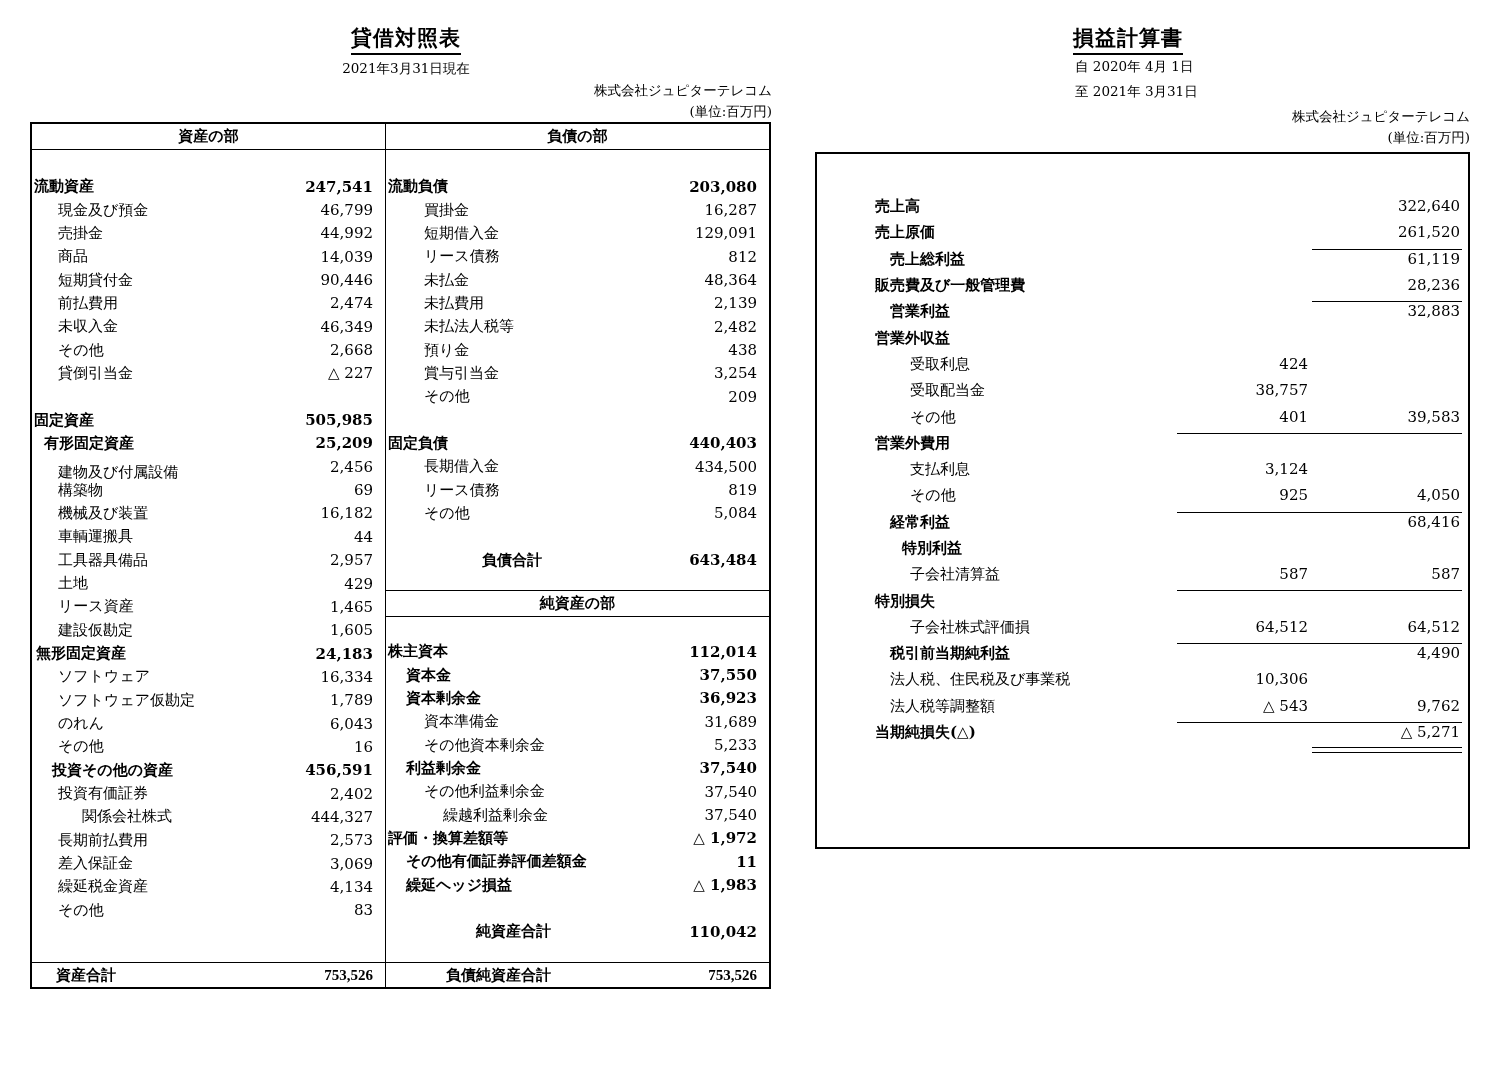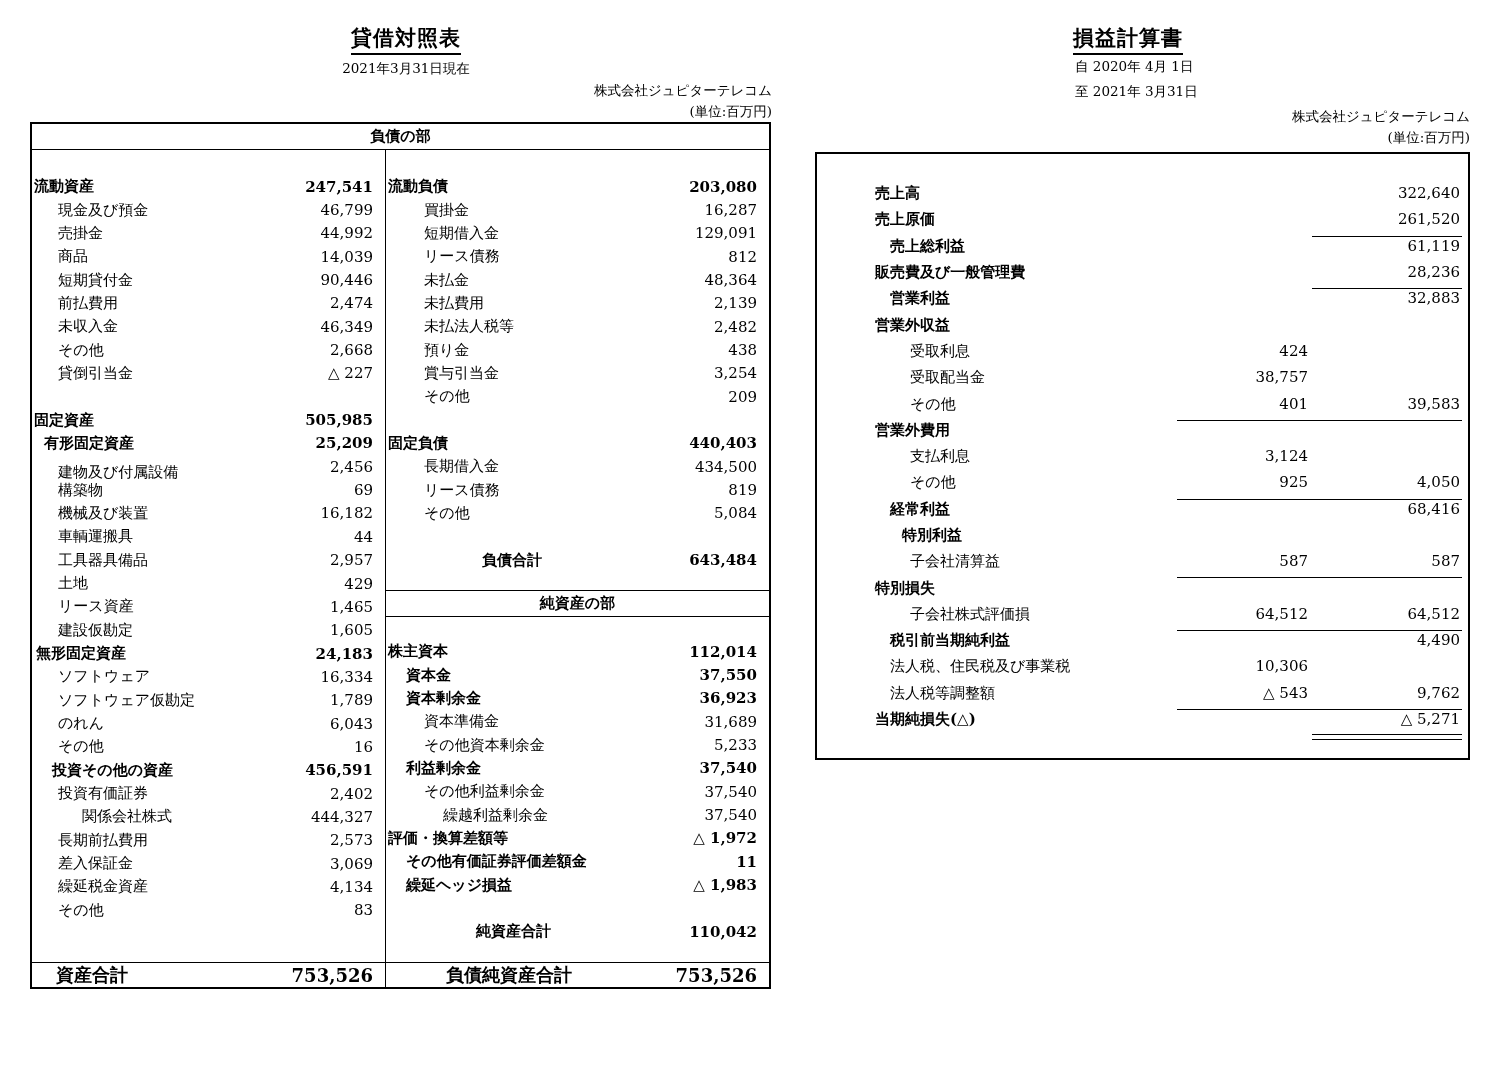--- a/index.html
+++ b/index.html
@@ -24,35 +24,35 @@
   .bs-h-cell{box-sizing:border-box;font-weight:bold;font-size:15px;line-height:24px;text-align:center;}
   #bs-h-assets{width:354px;border-right:1.5px solid #000;}
   #bs-h-liab{flex:1;}
   #bs-body{flex:1;display:flex;min-height:0;}
   #bs-assets-col{width:354px;border-right:1.5px solid #000;box-sizing:border-box;padding-top:25px;}
   #bs-right-col{flex:1;display:flex;flex-direction:column;min-width:0;}
   #bs-liab-area{height:441px;box-sizing:border-box;border-bottom:1.5px solid #000;padding-top:25px;}
   #bs-net-header{height:26px;box-sizing:border-box;border-bottom:1.5px solid #000;
     font-weight:bold;font-size:15px;line-height:24px;text-align:center;}
   #bs-net-area{flex:1;box-sizing:border-box;padding-top:23px;}
-  #bs-totals{flex:0 0 auto;height:24px;border-top:1.5px solid #000;display:flex;font-weight:bold;font-size:18px;}
+  #bs-totals{flex:0 0 auto;height:24px;border-top:1.5px solid #000;display:flex;font-weight:bold;font-size:15px;font-family:Liberation Serif, serif;}
   .bs-total-cell{display:flex;justify-content:space-between;align-items:center;box-sizing:border-box;padding-right:12px;}
   #bs-total-assets{width:354px;border-right:1.5px solid #000;}
   #bs-total-liab{flex:1;}
   #bs-total-assets .lbl{padding-left:24px;}
   #bs-total-liab .lbl{padding-left:60px;}
 
   .bs-row{height:23.35px;display:flex;justify-content:space-between;align-items:center;
     font-size:15px;box-sizing:border-box;padding-right:12px;white-space:nowrap;}
   .bs-row.bold{font-weight:bold;}
 
   
   #is-box{
-    position:absolute;left:815px;top:152px;width:655px;height:608px;
-    border:2px solid #000;box-sizing:border-box;padding-top:26px;
+    position:absolute;left:815px;top:152px;width:655px;height:697px;
+    border:2px solid #000;box-sizing:border-box;padding-top:39px;
   }
   .is-row{position:relative;height:26.3px;font-size:15px;}
   .is-row .lbl{position:absolute;top:50%;transform:translateY(-50%);white-space:nowrap;}
   .is-row .lbl.bold{font-weight:bold;}
   .is-row .v2{position:absolute;right:160px;top:50%;transform:translateY(-50%);}
   .is-row .v3{position:absolute;right:8px;top:50%;transform:translateY(-50%);}
   .rule{position:absolute;height:0;border-top:1.5px solid #000;bottom:-4px;}
   .rule.both{left:360px;right:6px;}
   .rule.col3{left:495px;right:6px;}
   .rule.dbl{left:495px;right:6px;height:4px;border-top:1px solid #000;border-bottom:1px solid #000;bottom:-8px;}
@@ -62,20 +62,21 @@
 
 <div class="abs doc-title center" style="left:300px;top:24px;width:212px;">
   <span class="u">貸借対照表</span>
 </div>
 <div class="abs sub center" style="left:300px;top:60px;width:212px;">2021年3月31日現在</div>
 <div class="abs sub right-align" style="left:500px;top:82px;width:272px;">株式会社ジュピターテレコム</div>
 <div class="abs sub right-align" style="left:500px;top:103px;width:272px;">(単位:百万円)</div>
 
 <div id="bs-table">
   <div id="bs-header">
+    <div class="bs-h-cell" id="bs-h-assets">資産の部</div>
     <div class="bs-h-cell" id="bs-h-liab">負債の部</div>
   </div>
   <div id="bs-body">
     <div id="bs-assets-col">
         <div class="bs-row bold">
           <span class="lbl" style="padding-left: 2px;">流動資産</span>
           <span class="val">247,541</span>
         </div>
         <div class="bs-row">
           <span class="lbl" style="padding-left: 26px;">現金及び預金</span>

